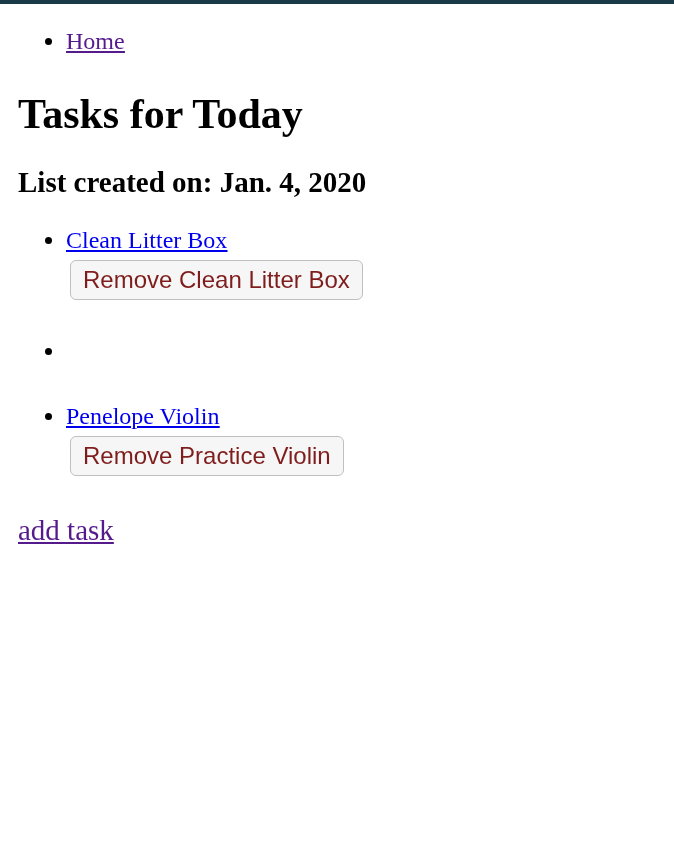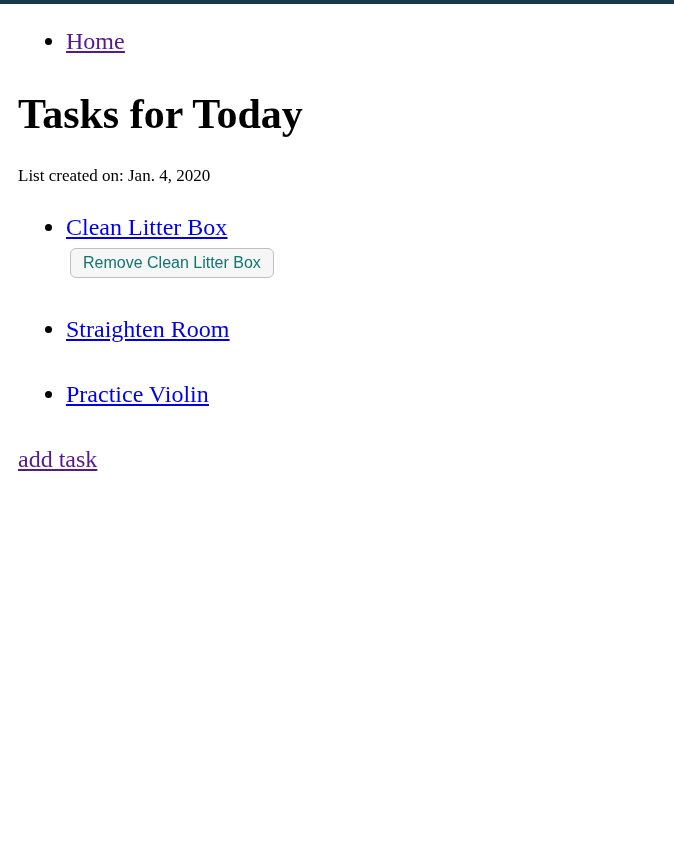--- a/index.html
+++ b/index.html
@@ -32,51 +32,51 @@
     a.tasklink {
       color: #0000EE;
       text-decoration: underline;
     }
     h1.page-title {
       font-size: 42px;
       font-weight: bold;
       margin: 35px 0 24px 0;
     }
     h3.subheading {
-      font-size: 17px;
-      font-weight: normal;
+      font-size: 29px;
+      font-weight: bold;
       margin: 28px 0 28px 0;
     }
     ul.tasklist {
       padding-left: 48px;
       margin: 12px 0;
     }
     ul.tasklist li {
       list-style-type: disc;
       margin-bottom: 38px;
       font-size: 24px;
       text-decoration: underline;
     }
     form {
       margin-top: 6px;
       margin-left: 4px;
     }
     button.remove-btn {
       font-family: Arial, Helvetica, sans-serif;
-      font-size: 16px;
+      font-size: 24px;
       background: #f6f6f6;
       border: 1px solid #bfbfbf;
       border-radius: 6px;
       padding: 5px 12px;
-      color: #0f766e;
+      color: #7f1d1d;
       cursor: pointer;
     }
     .bottom-link {
       margin-top: 24px;
-      font-size: 24px;
+      font-size: 29px;
     }
   </style>
 </head>
 <body>
 
 <div class="topbar"></div>
 
 <div class="content">
   <ul class="nav">
     <li>
@@ -90,23 +90,25 @@
 
 
   <ul class="tasklist">
     <li>
       <a href="#" class="tasklink">Clean Litter Box</a>
       <form>
         <button type="button" class="remove-btn">Remove Clean Litter Box</button>
       </form>
     </li>
     <li>
-      <a href="#" class="tasklink">Straighten Room</a>
     </li>
     <li>
-      <a href="#" class="tasklink">Practice Violin</a>
+      <a href="#" class="tasklink">Penelope Violin</a>
+      <form>
+        <button type="button" class="remove-btn">Remove Practice Violin</button>
+      </form>
     </li>
   </ul>
 
   <div class="bottom-link">
     <a href="#" class="link">add task</a>
   </div>
 </div>
 
 </body></html>

